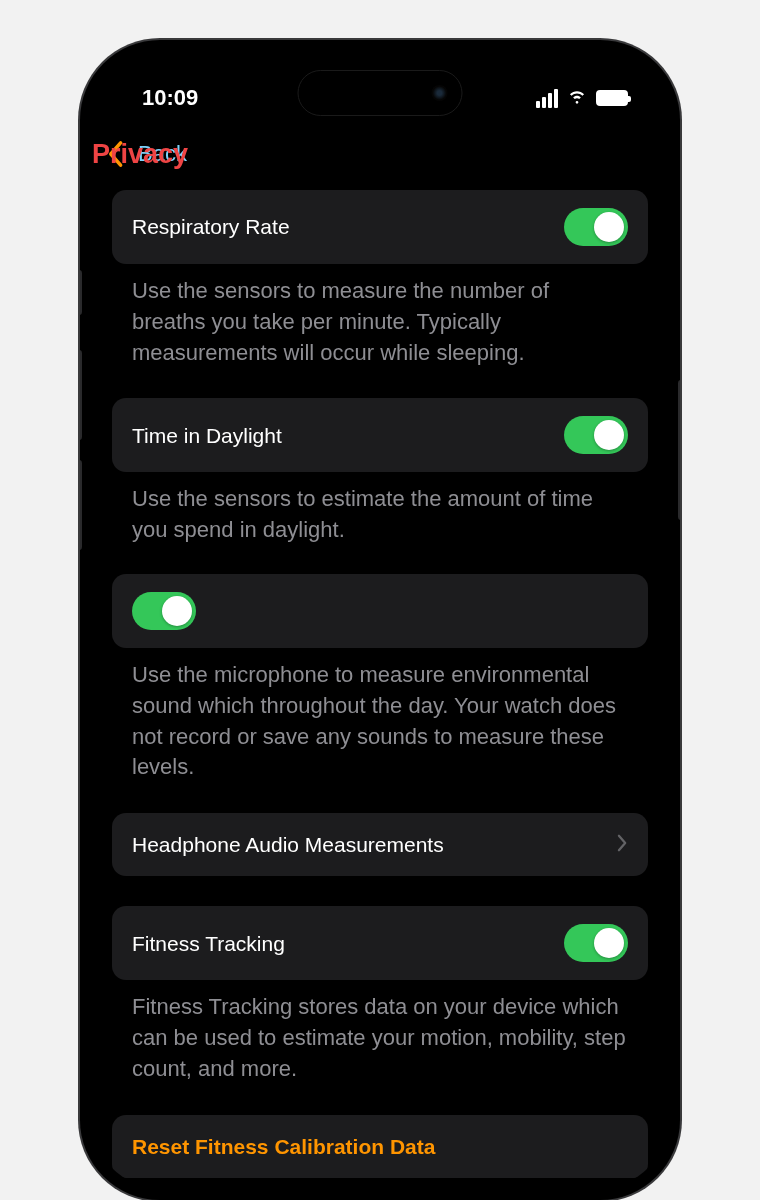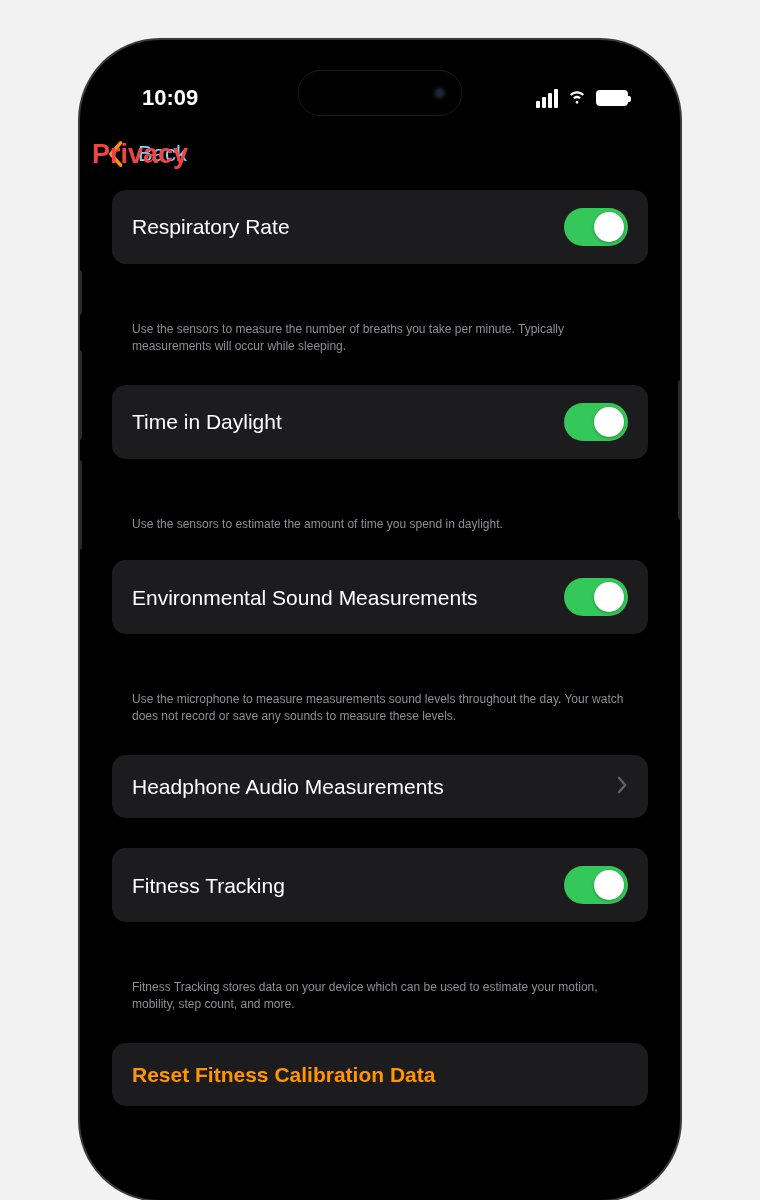--- a/index.html
+++ b/index.html
@@ -117,24 +117,23 @@
       gap: 0;
     }
     .cell-label {
       color: #fff; font-size: 21px; font-weight: 400; line-height: 1.3;
       flex: 1;
     }
     .cell-label.accent { color: #ff9500; font-weight: bold; }
 
     .footer-text {
       color: #8e8e93;
-      font-size: 12px;
+      font-size: 22px;
       line-height: 1.4;
       padding: 12px 20px 30px 20px;
-      margin-top: 45px;
     }
     .footer-text.tight { padding-bottom: 28px; }
     .spacer { height: 30px; }
 
     
     .toggle {
       width: 64px; height: 38px; background: #34c759; border-radius: 20px;
       position: relative; flex-shrink: 0;
     }
     .toggle::after {
@@ -193,24 +192,23 @@
       </div>
       <div class="footer-text">Use the sensors to measure the number of breaths you take per minute. Typically measurements will occur while sleeping.</div>
 
       <div class="cell">
         <div class="cell-label">Time in Daylight</div>
         <div class="toggle"></div>
       </div>
       <div class="footer-text tight">Use the sensors to estimate the amount of time you spend in daylight.</div>
 
       <div class="cell">
-        <div class="cell-label">Environmental Sound Measurements</div>
-        <div class="toggle"></div>
-      </div>
-      <div class="footer-text">Use the microphone to measure measurements sound levels throughout the day. Your watch does not record or save any sounds to measure these levels.</div>
+        <div class="toggle"></div>
+      </div>
+      <div class="footer-text">Use the microphone to measure environmental sound which throughout the day. Your watch does not record or save any sounds to measure these levels.</div>
 
       <div class="cell">
         <div class="cell-label">Headphone Audio Measurements</div>
         <div class="chevron">
           <svg viewBox="0 0 12 20">
               <path d="M2 2 L9 10 L2 18" stroke="#636366" stroke-width="2.5" fill="none" stroke-linecap="round" stroke-linejoin="round"></path>
             </svg>
         </div>
       </div>
       <div class="spacer"></div>

